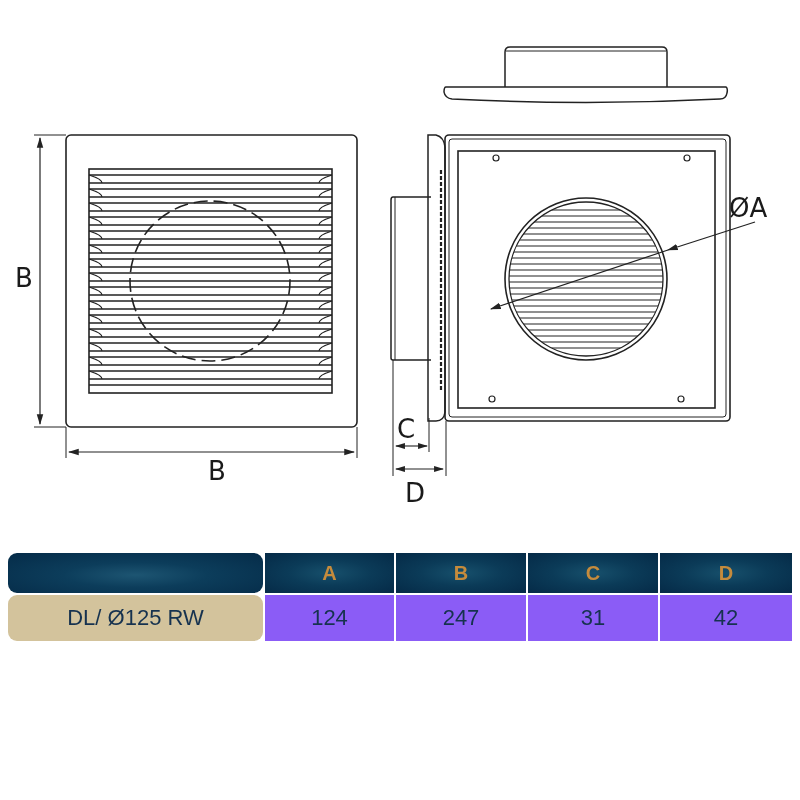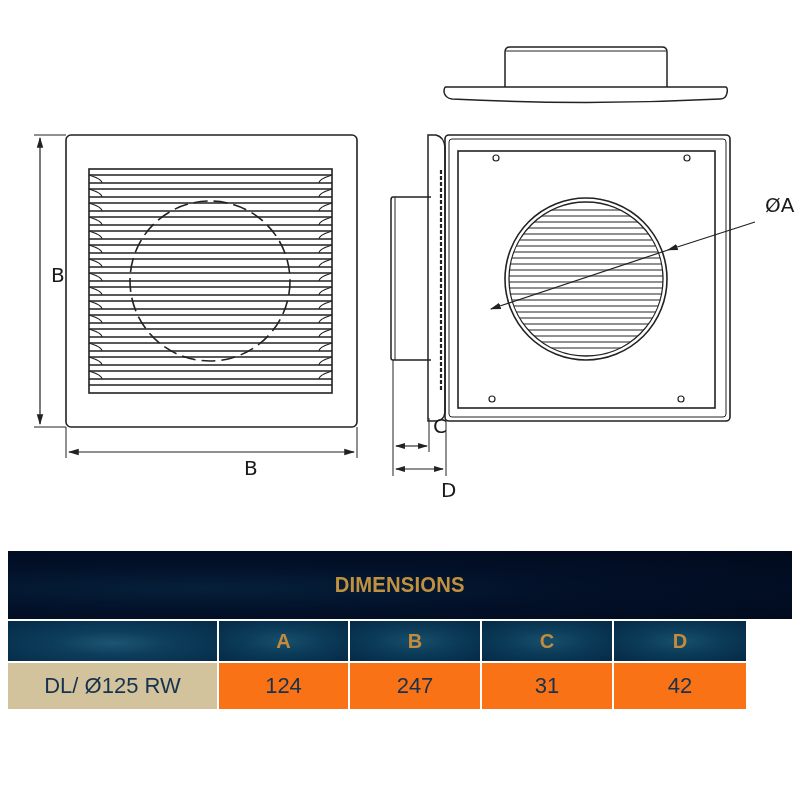--- a/index.html
+++ b/index.html
@@ -1,35 +1,35 @@
 <!DOCTYPE html>
 <html><head>
 <meta charset="utf-8">
 <style>
   html, body { margin:0; padding:0; background:#ffffff; }
   body { width:800px; height:800px; position:relative; overflow:hidden;
          font-family:"Liberation Sans", "DejaVu Sans", sans-serif; }
   #drawing { position:absolute; left:0; top:0; width:800px; height:540px; }
   .dim-label { position:absolute; font-family:"DejaVu Sans","Liberation Sans",sans-serif;
-               font-size:20px; color:#1a1a1a; line-height:1;padding-left:36px; }
+               font-size:26px; color:#1a1a1a; line-height:1; }
   #table { position:absolute; left:8px; top:551px; width:784px; }
   .title-bar { height:68px; display:flex; align-items:center; justify-content:center;
                background: radial-gradient(ellipse at 25% 55%, #06203a 0%, #021028 45%, #010a1c 100%);
                position:relative; }
   .title-bar span { color:#c2913f; font-weight:bold; font-size:22px; letter-spacing:0.2px;
                     font-family:"Liberation Sans", sans-serif; transform:scaleX(0.92); }
   .row { display:flex; gap:2px; margin-top:2px; }
   .hcell { height:40px; display:flex; align-items:center; justify-content:center;
            background: radial-gradient(ellipse at 50% 50%, #17506c 0%, #0b3b58 45%, #052a47 100%); }
   .hcell.first { background: radial-gradient(ellipse at 50% 55%, #1d5572 0%, #0c3d5b 40%, #052b48 100%); }
   .hcell span { color:#c58b3c; font-weight:bold; font-size:20px; }
-  .dcell { height:46px; display:flex; align-items:center; justify-content:center; background:#f97316; }
+  .dcell { height:46px; display:flex; align-items:center; justify-content:center; background:#8b5cf6; }
   .dcell span { color:#16324f; font-size:22px; }
   .dcell.model { background:#d3c39c; }
-  .c0 { width:209px; } .c1 { width:129px; } .c2 { width:130px; } .c3 { width:130px; } .c4 { width:132px; }
+  .c0 { width:255px;border-radius:9px; } .c1 { width:129px; } .c2 { width:130px; } .c3 { width:130px; } .c4 { width:132px; }
 </style>
 </head>
 <body>
 
 <div id="drawing">
 <svg width="800" height="540" viewBox="0 0 800 540" xmlns="http://www.w3.org/2000/svg">
   <defs>
     <marker id="arr" viewBox="0 0 10 10" refX="9" refY="5" markerWidth="9" markerHeight="9" orient="auto-start-reverse">
       <path d="M0,2 L10,5 L0,8 Z" fill="#222"></path>
     </marker>
@@ -184,23 +184,20 @@
 </svg>
 
   <span class="dim-label" style="left:15px; top:265px;">B</span>
   <span class="dim-label" style="left:208px; top:458px;">B</span>
   <span class="dim-label" style="left:729px; top:195px;">ØA</span>
   <span class="dim-label" style="left:397px; top:416px;">C</span>
   <span class="dim-label" style="left:405px; top:480px;">D</span>
 </div>
 
 <div id="table">
-  <div class="title-bar">
-    <span>DIMENSIONS</span>
-  </div>
   <div class="row">
     <div class="hcell first c0">
         <span></span>
       </div>
     <div class="hcell c1">
         <span>A</span>
       </div>
     <div class="hcell c2">
         <span>B</span>
       </div>

